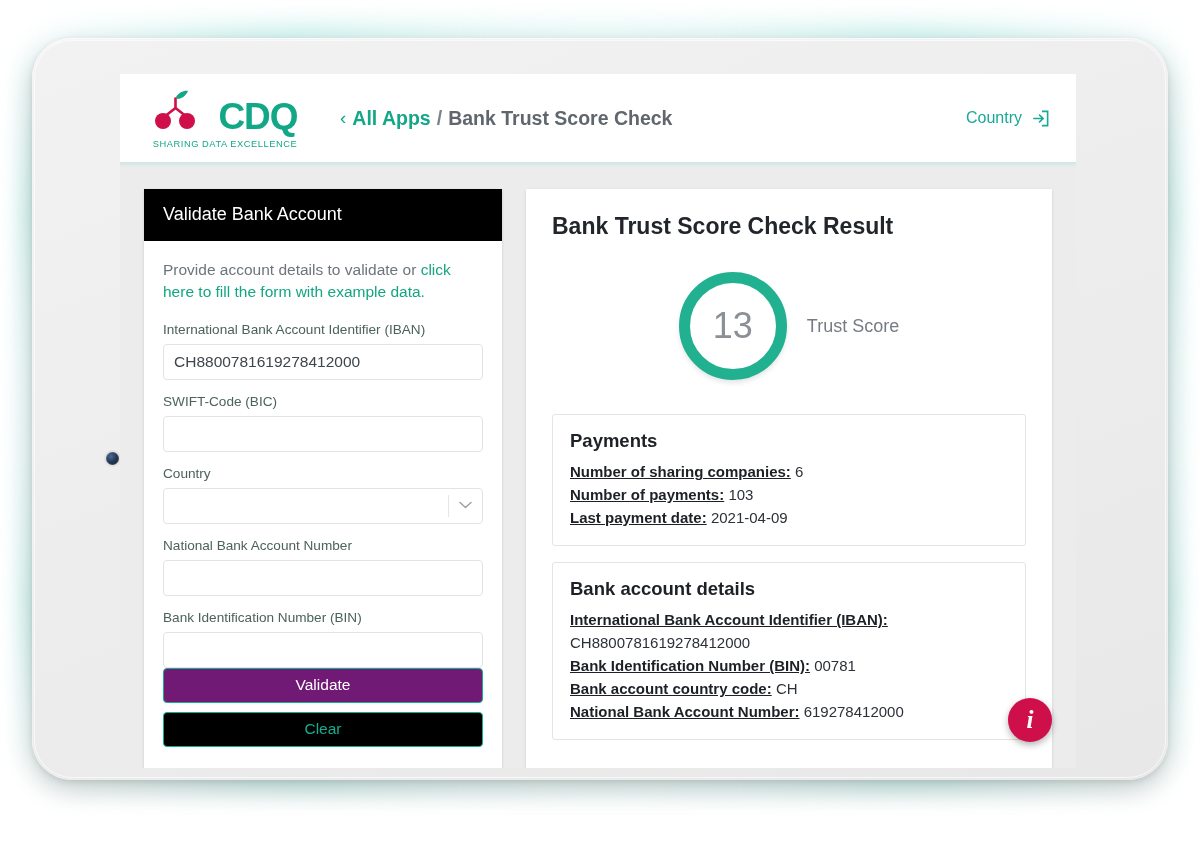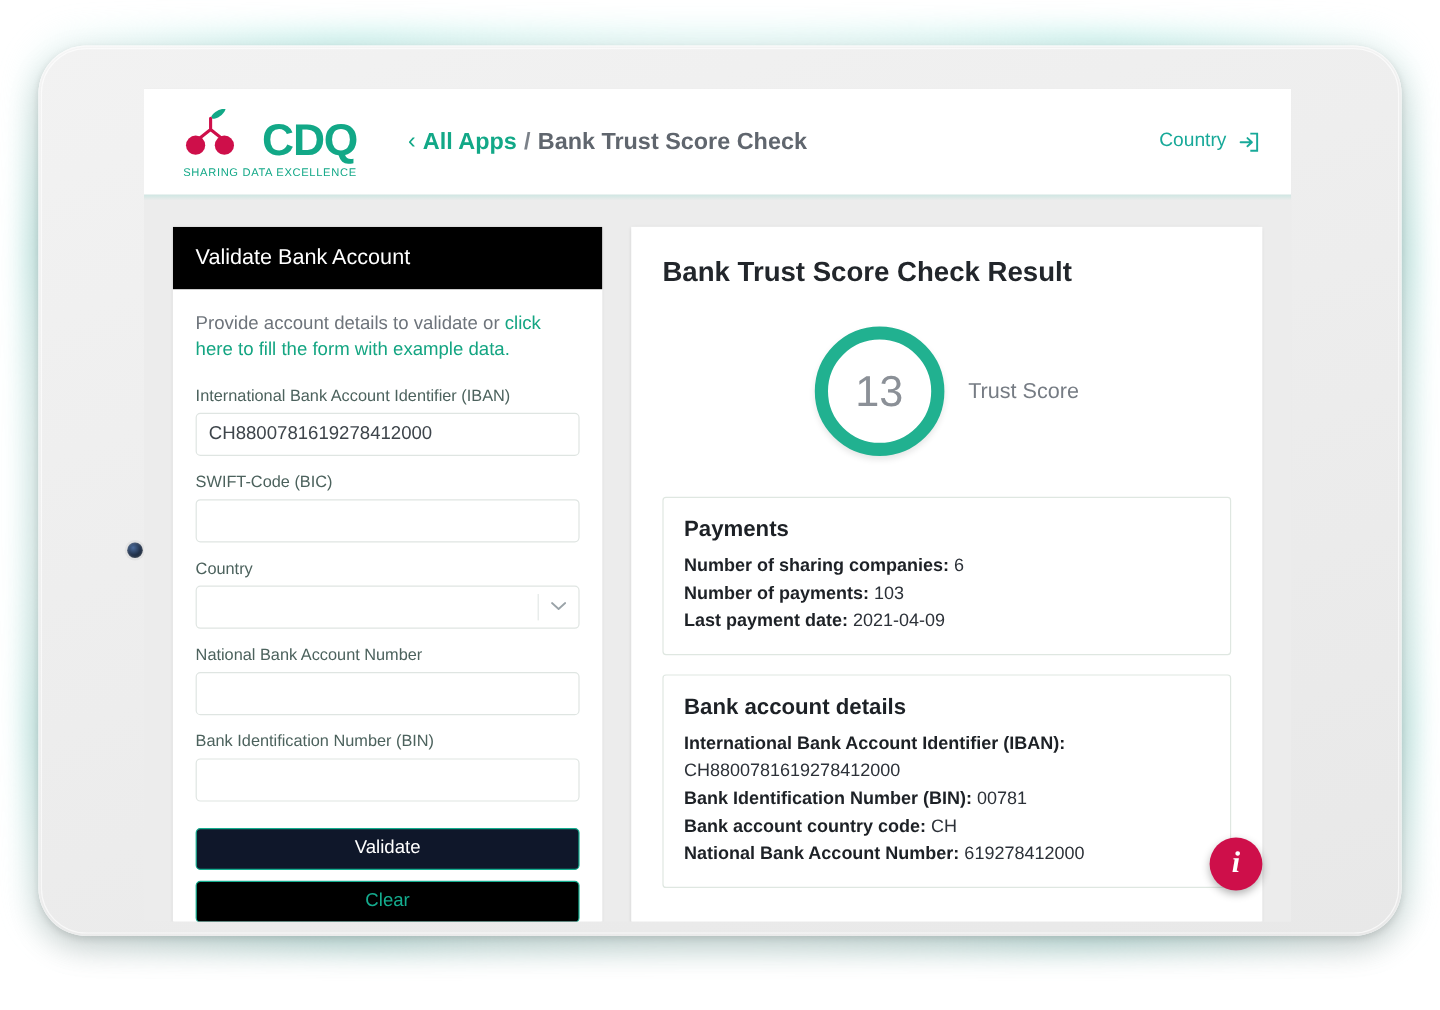--- a/index.html
+++ b/index.html
@@ -188,24 +188,23 @@
   .btn {
     width: 100%;
     height: 35px;
     border-radius: 4px;
     font-size: 15.5px;
     font-family: "Liberation Sans", sans-serif;
     cursor: pointer;
     display: flex; align-items: center; justify-content: center;
   }
   .btn-primary {
-    background: #0f172a;
+    background: #701a75;
     color: #ffffff;
     border: 1px solid #14AD8F;
-    margin-top: 22px;
   }
   .btn-outline {
     background: #000000;
     color: #14AD8F;
     border: 1px solid #14AD8F;
     margin-top: 9px;
   }
 
   
   .result-card {
@@ -253,21 +252,21 @@
     font-size: 18.5px;
     font-weight: bold;
     color: #1d2126;
     margin-bottom: 9px;
   }
   .info-line {
     font-size: 15px;
     color: #1d2126;
     line-height: 1.52;
   }
-  .info-line b { font-weight: bold; }
+  .info-line b { font-weight: bold; text-decoration: underline; }
   .info-line span { font-weight: normal; color: #2c3138; }
 
   
   .info-fab {
     position: absolute;
     right: 24px; bottom: 26px;
     width: 44px; height: 44px;
     border-radius: 50%;
     background: #CE0F4A;
     color: #ffffff;

